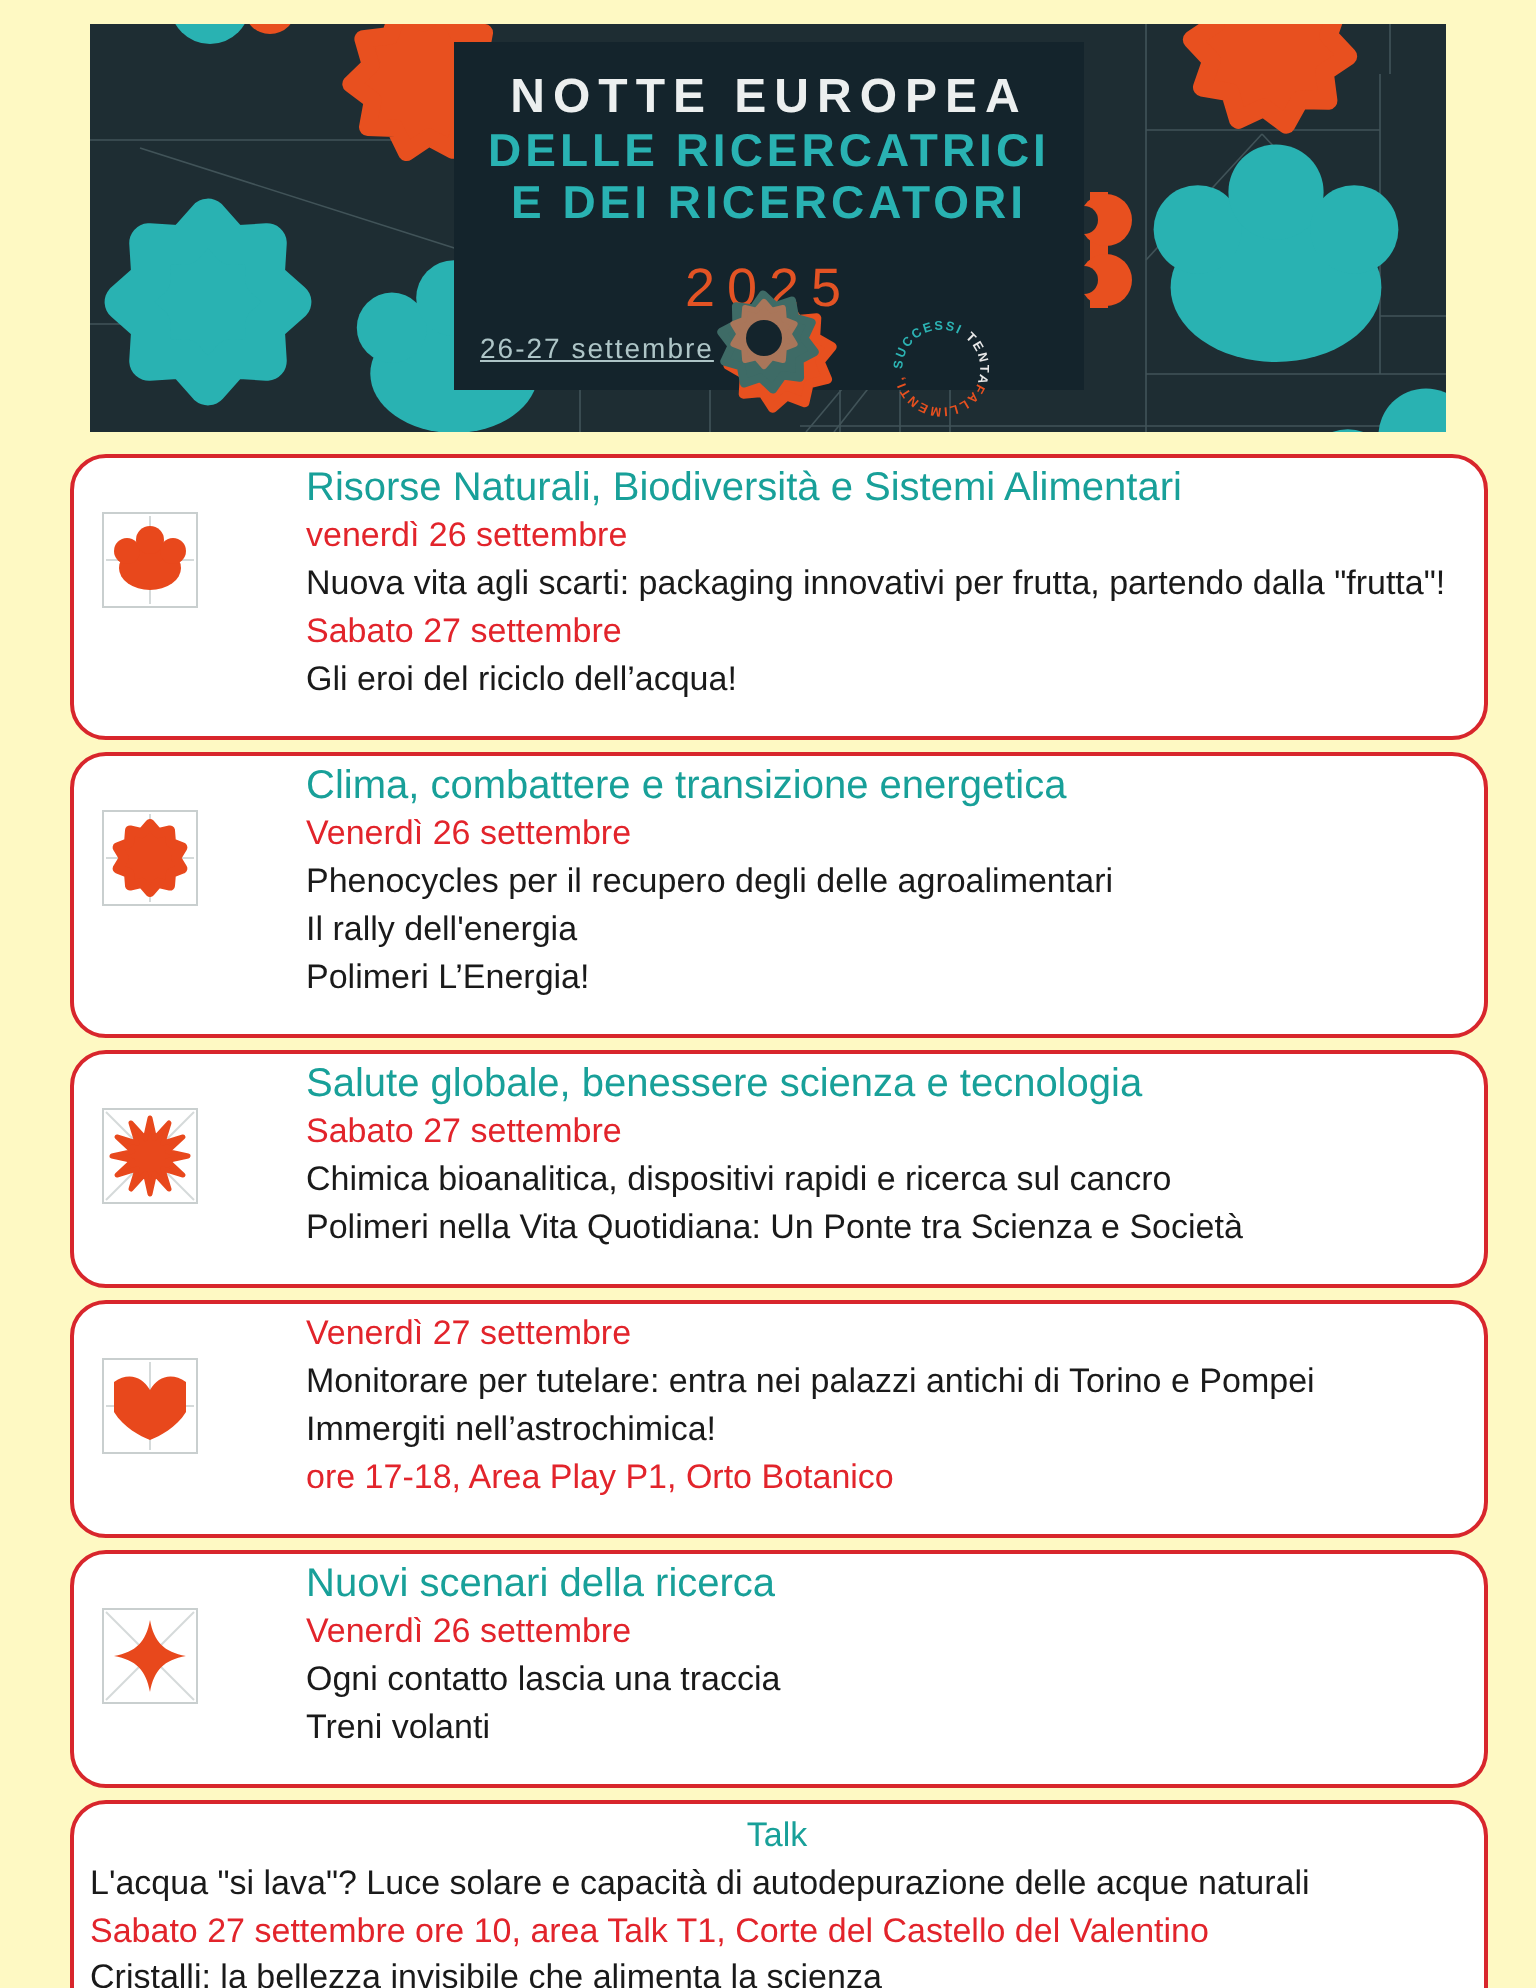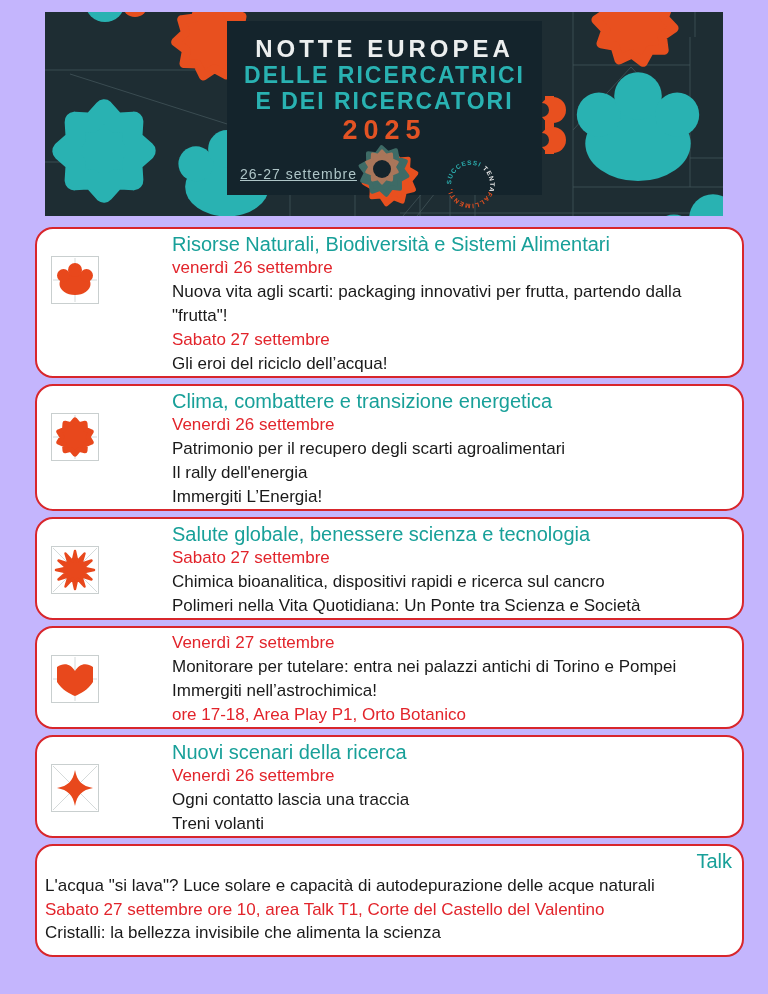--- a/index.html
+++ b/index.html
@@ -10,62 +10,62 @@
     --box-bg:#14242C;
     --banner-teal:#29B2B2;
     --banner-orange:#E8501F;
     --icon-orange:#E8481C;
     --body-text:#1A1A1A;
     --banner-date:#AEC5C7;
     --grid-line:#7A9296;
   }
   html,body{margin:0;padding:0;background:#fff;}
   .page{
-    position:relative;width:768px;height:994px;background:#c4b5fd;
+    position:relative;width:768px;height:994px;background:#fef9c3;
     font-family:"Liberation Sans",sans-serif;overflow:hidden;
   }
   
   .banner{
     position:absolute;left:45px;top:12px;width:678px;height:204px;
     background:var(--banner-bg);overflow:hidden;
   }
   .banner-deco{position:absolute;left:0;top:0;width:678px;height:204px;display:block;}
   .banner-box{
     position:absolute;left:182px;top:9px;width:315px;height:174px;
     background:var(--box-bg);box-sizing:border-box;
     display:flex;flex-direction:column;align-items:center;padding-top:15px;
   }
   .banner-title-1{color:#ECEFEF;font-size:24px;font-weight:bold;letter-spacing:4px;line-height:26px;white-space:nowrap;}
   .banner-title-2,.banner-title-3{color:var(--banner-teal);font-size:23px;font-weight:bold;letter-spacing:2px;line-height:26px;white-space:nowrap;}
-  .banner-year{color:#E35324;font-size:27px;font-weight:bold;letter-spacing:6px;line-height:30px;margin-top:1px;}
+  .banner-year{color:#E35324;font-size:27px;font-weight:normal;letter-spacing:6px;line-height:30px;margin-top:15px;}
   .banner-dates{
     position:absolute;left:13px;bottom:13px;color:var(--banner-date);
     font-size:14px;letter-spacing:1px;text-decoration:underline;
   }
   .badge-svg{position:absolute;left:0;top:0;width:678px;height:204px;pointer-events:none;}
   
   .cards{position:absolute;left:35px;top:227px;width:709px;}
   .card{
     box-sizing:border-box;width:709px;background:#fff;
     border:2px solid var(--border-red);border-radius:18px;
     margin-bottom:6px;display:flex;align-items:flex-start;
   }
   .icon-box{
     flex:none;width:46px;height:46px;margin:27px 0 0 14px;
     border:1px solid #C9CFCF;background:#fff;position:relative;
   }
   .icon-box svg{display:block;width:46px;height:46px;}
-  .card-body{margin-left:73px;padding:3px 6px 0 0;}
+  .card-body{margin-left:54px;padding:3px 6px 16px 0;}
   .card-title{color:var(--teal);font-size:20px;line-height:24px;}
   .line{font-size:17px;line-height:24px;}
   .line.date{color:var(--red-text);}
   .line.body{color:var(--body-text);}
   
   .card.talk{display:block;padding:3px 10px 10px 8px;}
-  .talk-title{color:var(--teal);font-size:20px;line-height:25px;text-align:right;}
+  .talk-title{color:var(--teal);font-size:17px;line-height:25px;text-align:center;}
   .card.talk .line{line-height:23.5px;}
 </style>
 </head>
 <body>
 
 <div class="page">
 
   <div class="banner">
     <svg class="banner-deco" viewBox="0 0 678 204">
       <defs>
@@ -181,23 +181,23 @@
                 <line x1="1" y1="23" x2="45" y2="23"></line>
               </g>
               <g style="fill:var(--icon-orange);stroke:var(--icon-orange)" stroke-width="0">
                 <polygon stroke-width="5" stroke-linejoin="round" points="23,6 27,10.6 33,9.2 33.5,15.4 39.2,17.7 36,23 39.2,28.3 33.5,30.6 33,36.8 27,35.4 23,40 19,35.4 13,36.8 12.5,30.6 6.8,28.3 10,23 6.8,17.7 12.5,15.4 13,9.2 19,10.6"></polygon>
               </g>
             </svg>
           </div>
           <div class="card-body">
             <div class="card-title">Clima, combattere e transizione energetica</div>
             <div class="line date">Venerdì 26 settembre</div>
-            <div class="line body">Patrimonio per il recupero degli scarti agroalimentari</div>
+            <div class="line body">Phenocycles per il recupero degli delle agroalimentari</div>
             <div class="line body">Il rally dell'energia</div>
-            <div class="line body">Immergiti L’Energia!</div>
+            <div class="line body">Polimeri L’Energia!</div>
           </div>
         </div>
         <div class="card">
           <div class="icon-box">
             <svg viewBox="0 0 46 46">
               <g stroke="#D5DADA" stroke-width="1">
                 <line x1="1" y1="1" x2="45" y2="45"></line>
                 <line x1="45" y1="1" x2="1" y2="45"></line>
               </g>
               <g style="fill:var(--icon-orange);stroke:var(--icon-orange)" stroke-width="0">

